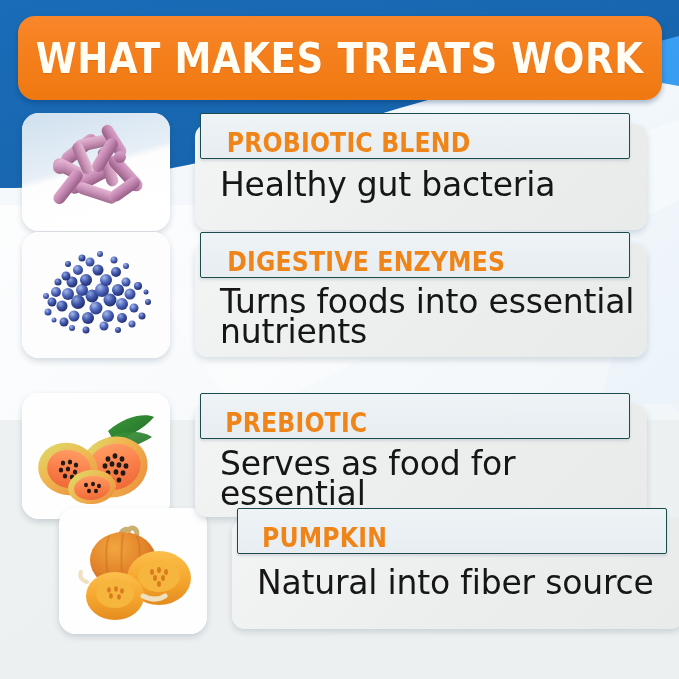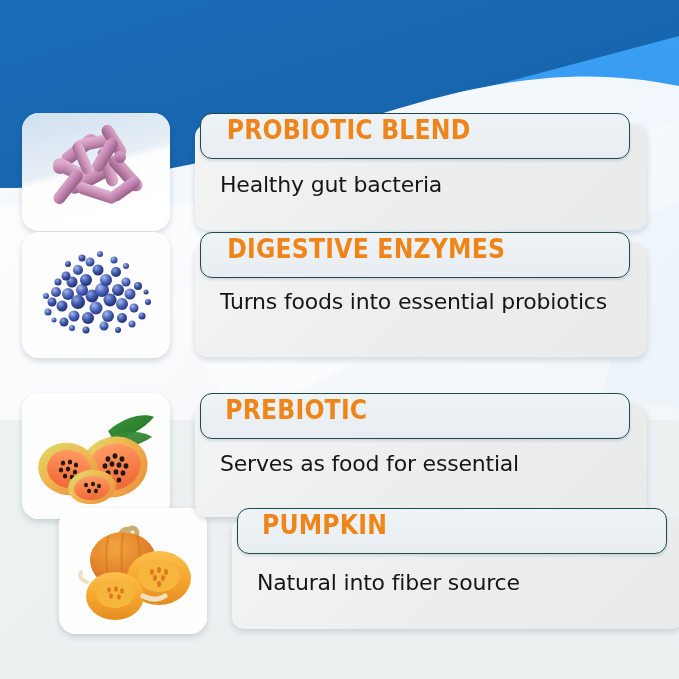--- a/index.html
+++ b/index.html
@@ -75,42 +75,42 @@
     z-index:1;
   }
   .row.r0 .card-body{height:106px;}
   .row.r1 .card-body{height:114px;}
   .row.r2 .card-body{height:113px;}
   .row.r3 .card-body{height:110px;}
 
   .pill{
     position:absolute;left:5px;top:0;width:428px;height:44px;
     border:1.4px solid #1c4b4e;
-    border-radius:12px;
+    border-radius:2px;
     background:linear-gradient(180deg,#eef3f6 0%,#e7edf1 100%);
     box-shadow:0 2px 3px rgba(20,50,80,.13);
-    display:flex;align-items:flex-start;
+    display:flex;align-items:flex-end;
     z-index:3;
   }
   .pill-text{
     margin-left:22px;
     color:#ef8418;
     font-family:"DejaVu Sans Condensed","Liberation Sans Narrow","Liberation Sans",sans-serif;
     font-weight:700;
     font-size:27px;
     letter-spacing:.2px;
     white-space:nowrap;
     transform:scaleX(.97);
   }
   .desc{
     position:absolute;left:25px;width:420px;
     color:#161616;
     font-family:"DejaVu Sans","Liberation Sans",sans-serif;
     font-weight:400;
-    font-size:22px;
+    font-size:33px;
     line-height:30px;
     letter-spacing:-.2px;
     z-index:3;
   }
   .row.r0 .desc{top:57px;}
   .row.r1 .desc{top:55px;}
   .row.r2 .desc{top:56px;}
   .row.r3 .desc{top:60px;}
 </style>
 </head>
@@ -144,20 +144,23 @@
 
       <path d="M0,188 C120,188 260,150 400,108 C520,72 600,70 679,86
                L679,679 L0,679 Z" fill="url(#gSwoosh)" opacity="0.97"></path>
 
       <path d="M0,420 L679,420 L679,679 L0,679 Z" fill="#ebeeef" opacity="0.85"></path>
 
       <path d="M160,300 L679,120 L679,200 L240,420 Z" fill="#ffffff" opacity="0.35"></path>
     </svg>
   </div>
 
+  <div id="banner">
+    <span id="banner-text">WHAT MAKES TREATS WORK</span>
+  </div>
 
   <div id="rows">
 
     <div class="row r0">
       <div class="tile">
         <svg viewBox="0 0 148 118" xmlns="http://www.w3.org/2000/svg">
           <defs>
             <linearGradient id="tile0bg" x1="0" y1="0" x2="0.35" y2="1">
               <stop offset="0%" stop-color="#cfe0ef"></stop>
               <stop offset="52%" stop-color="#e7eff6"></stop>
@@ -269,21 +272,21 @@
             <circle cx="124" cy="60" r="2.5" fill="url(#ball)"></circle>
               <circle cx="32" cy="88" r="2.5" fill="url(#ball2)"></circle>
           </g>
         </svg>
       </div>
       <div class="textblock">
         <div class="card-body"></div>
         <div class="pill">
           <span class="pill-text">DIGESTIVE ENZYMES</span>
         </div>
-        <div class="desc">Turns foods into essential probiotics</div>
+        <div class="desc">Turns foods into essential nutrients</div>
       </div>
     </div>
 
     <div class="row r2">
       <div class="tile">
         <svg viewBox="0 0 148 126" xmlns="http://www.w3.org/2000/svg">
           <defs>
             <linearGradient id="skin" x1="0" y1="0" x2="1" y2="1">
               <stop offset="0%" stop-color="#d8e06a"></stop>
               <stop offset="45%" stop-color="#f0b852"></stop>

